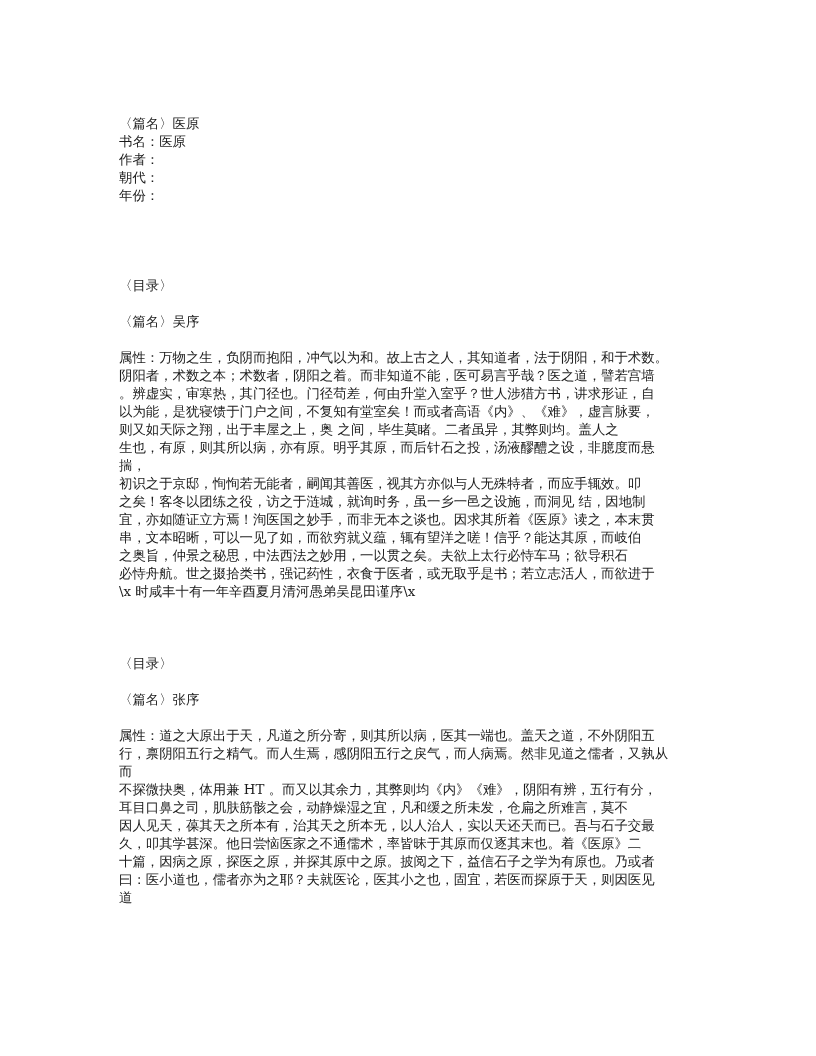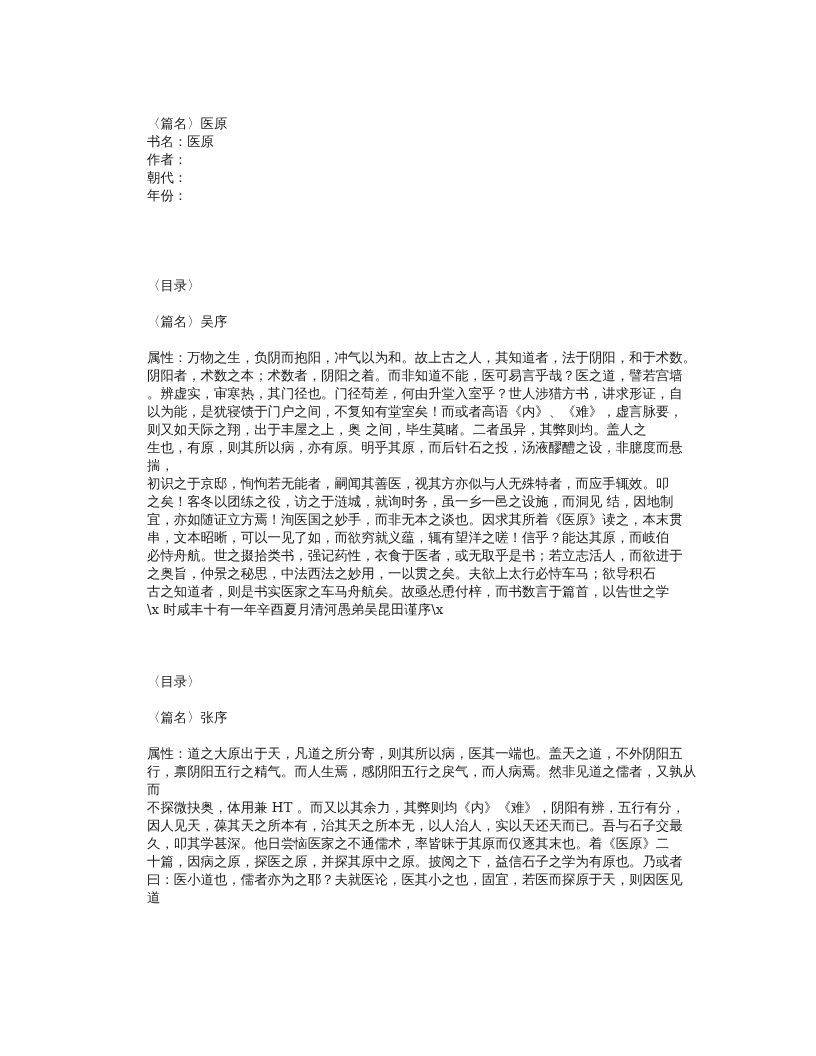--- a/index.html
+++ b/index.html
@@ -1,19 +1,19 @@
 <!DOCTYPE html>
 <html><head>
 <meta charset="utf-8">
 <style>
   html, body { margin: 0; padding: 0; background: #ffffff; }
   body { width: 816px; height: 1056px; position: relative; overflow: hidden;
          font-family: "DejaVu Serif", "Liberation Serif", serif; color: #1a1a1a; }
   .page { position: absolute; left: 119px; top: 115px; width: 590px; font-size: 13.4px; line-height: 18px; }
-  .line { white-space: pre; display: block; height: 18px; margin-left: 28px; }
+  .line { white-space: pre; display: block; height: 18px; }
   .gap1 { height: 18px; }
   .gap4 { height: 54px; }
   .gap5 { height: 72px; }
 </style>
 </head>
 <body>
 
 <div class="page">
   <div>
     <span class="line">〈篇名〉医原</span>
@@ -35,39 +35,39 @@
       <span class="line">阴阳者，术数之本；术数者，阴阳之着。而非知道不能，医可易言乎哉？医之道，譬若宫墙</span>
       <span class="line">。辨虚实，审寒热，其门径也。门径苟差，何由升堂入室乎？世人涉猎方书，讲求形证，自</span>
       <span class="line">以为能，是犹寝馈于门户之间，不复知有堂室矣！而或者高语《内》、《难》，虚言脉要，</span>
       <span class="line">则又如天际之翔，出于丰屋之上，奥 之间，毕生莫睹。二者虽异，其弊则均。盖人之</span>
       <span class="line">生也，有原，则其所以病，亦有原。明乎其原，而后针石之投，汤液醪醴之设，非臆度而悬</span>
       <span class="line">揣，</span>
       <span class="line">初识之于京邸，恂恂若无能者，嗣闻其善医，视其方亦似与人无殊特者，而应手辄效。叩</span>
       <span class="line">之矣！客冬以团练之役，访之于涟城，就询时务，虽一乡一邑之设施，而洞见 结，因地制</span>
       <span class="line">宜，亦如随证立方焉！洵医国之妙手，而非无本之谈也。因求其所着《医原》读之，本末贯</span>
       <span class="line">串，文本昭晰，可以一见了如，而欲穷就义蕴，辄有望洋之嗟！信乎？能达其原，而岐伯</span>
+      <span class="line">之奥旨，仲景之秘思，中法西法之妙用，一以贯之矣。夫欲上太行必恃车马；欲导积石</span>
       <span class="line">必恃舟航。世之掇拾类书，强记药性，衣食于医者，或无取乎是书；若立志活人，而欲进于</span>
-      <span class="line">之奥旨，仲景之秘思，中法西法之妙用，一以贯之矣。夫欲上太行必恃车马；欲导积石</span>
-      <span class="line">古之知道者，则是书实医家之车马舟航矣。故亟怂恿付梓，而书数言于篇首，以告世之学</span>
       <span class="line">\x 时咸丰十有一年辛酉夏月清河愚弟吴昆田谨序\x</span>
     </div>
   </div>
 
   <div class="gap4"></div>
 
   <div>
     <span class="line">〈目录〉</span>
     <div class="gap1"></div>
     <span class="line">〈篇名〉张序</span>
     <div class="gap1"></div>
     <div>
       <span class="line">属性：道之大原出于天，凡道之所分寄，则其所以病，医其一端也。盖天之道，不外阴阳五</span>
       <span class="line">行，禀阴阳五行之精气。而人生焉，感阴阳五行之戾气，而人病焉。然非见道之儒者，又孰从</span>
       <span class="line">而</span>
       <span class="line">不探微抉奥，体用兼 HT 。而又以其余力，其弊则均《内》《难》，阴阳有辨，五行有分，</span>
+      <span class="line">耳目口鼻之司，肌肤筋骸之会，动静燥湿之宜，凡和缓之所未发，仓扁之所难言，莫不</span>
       <span class="line">因人见天，葆其天之所本有，治其天之所本无，以人治人，实以天还天而已。吾与石子交最</span>
       <span class="line">久，叩其学甚深。他日尝恼医家之不通儒术，率皆昧于其原而仅逐其末也。着《医原》二</span>
       <span class="line">十篇，因病之原，探医之原，并探其原中之原。披阅之下，益信石子之学为有原也。乃或者</span>
       <span class="line">曰：医小道也，儒者亦为之耶？夫就医论，医其小之也，固宜，若医而探原于天，则因医见</span>
       <span class="line">道</span>
     </div>
   </div>
 </div>
 
 </body></html>

